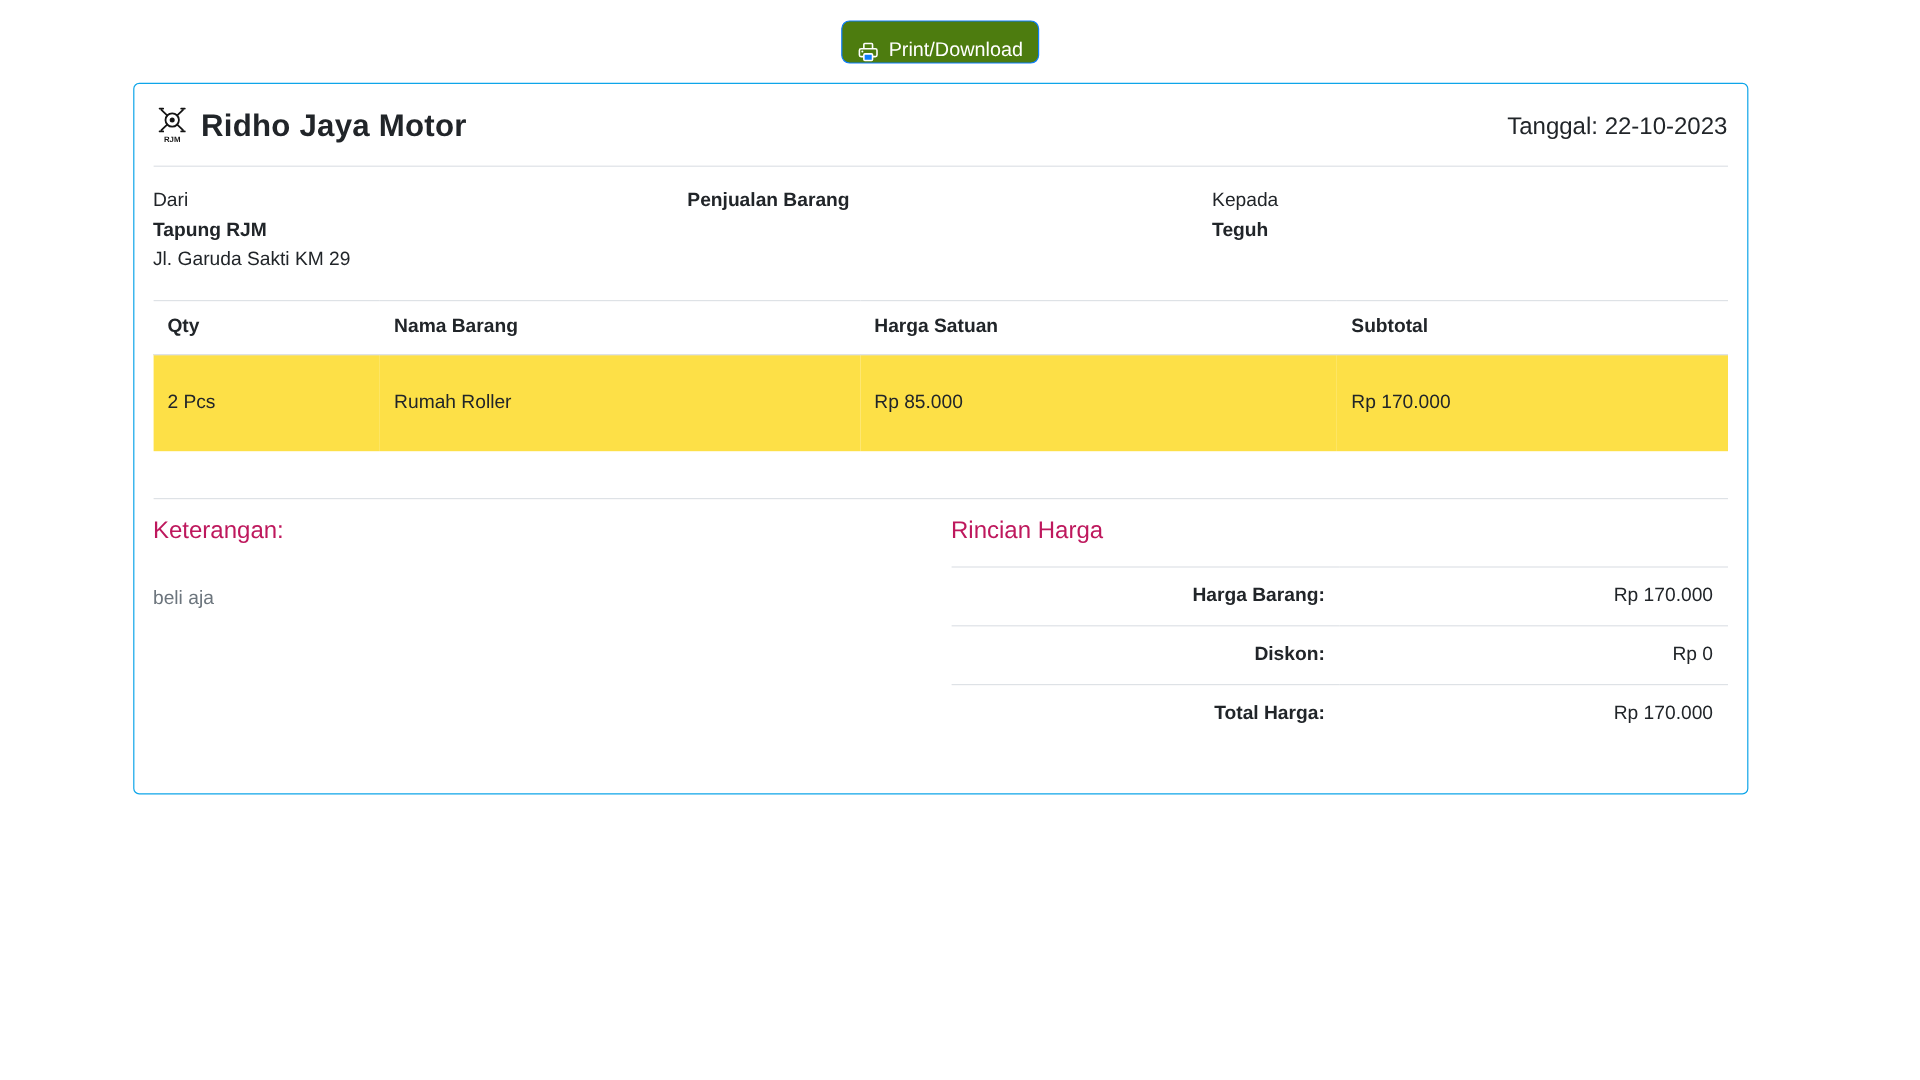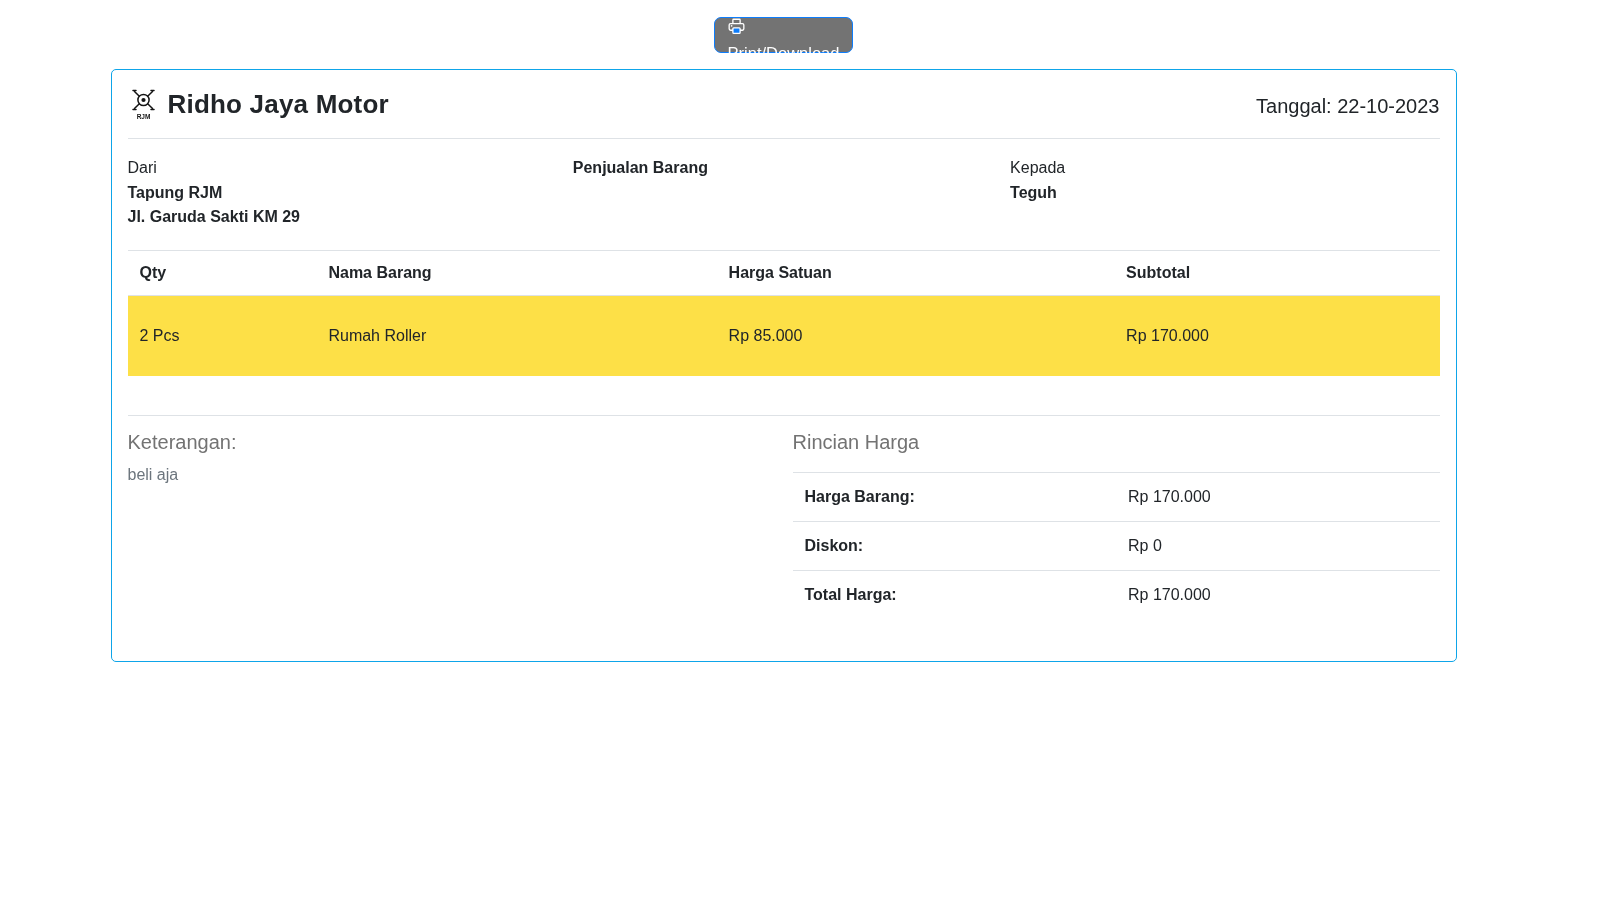--- a/index.html
+++ b/index.html
@@ -5,24 +5,24 @@
   * { box-sizing: border-box; margin: 0; padding: 0; }
   html, body { width: 1600px; height: 900px; }
   body {
     background: #ffffff;
     color: #212529;
     font-family: "Liberation Sans", "DejaVu Sans", sans-serif;
     padding-right: 33px; 
   }
   .toolbar { display: flex; justify-content: center; padding-top: 17px; }
   .print-btn {
-    display: inline-flex; align-items: flex-start; gap: 9px;
-    background: #737373; border: 1px solid #0d7dfc; color: #ffffff;
+    display: inline-flex; align-items: flex-end; gap: 9px;
+    background: #4d7c0f; border: 1px solid #0d7dfc; color: #ffffff;
     border-radius: 7px; padding: 0 13px; height: 36px;
-    font-size: 16.5px; font-family: inherit; cursor: pointer; flex-direction: column;
+    font-size: 16.5px; font-family: inherit; cursor: pointer;
   }
   .print-btn svg { display: block; }
 
   .invoice-card {
     width: 1346px; margin: 16px auto 0;
     background: #ffffff;
     border: 1px solid #0ea5e9; border-radius: 5px;
     padding: 19px 16px 42px;
   }
 
@@ -32,40 +32,40 @@
   .company-name { font-size: 26px; font-weight: 600; letter-spacing: .2px; }
   .date-text { font-size: 20px; padding-top: 6px; }
 
   hr.divider { border: 0; border-top: 1px solid #dee2e6; margin: 18px 0 0; }
   hr.post-table { margin-top: 39px; }
 
   .parties { display: flex; margin-top: 17px; }
   .party { width: 33.33%; font-size: 16px; line-height: 24.5px; }
   .party-to, .party-type { padding-left: 8px; }
   .bold { font-weight: 700; }
-  .party-from .address { max-width: 360px; font-weight: bold; }
+  .party-from .address { max-width: 360px; }
 
   table.items-table { width: 100%; border-collapse: collapse; margin-top: 20px; }
   .items-table th {
     text-align: left; font-size: 16px; font-weight: 700;
     padding: 13px 12px;
     border-top: 1px solid #dee2e6; border-bottom: 1px solid #dee2e6;
   }
   .items-table td { font-size: 16px; padding: 31px 12px; background: #fde047; }
 
   .bottom-section { display: flex; }
   .notes { width: 50%; }
   .summary { width: 50%; padding-left: 9px; }
-  .section-title { font-size: 20px; font-weight: 400; color: #737373; margin-top: 15px; }
-  .note-text { margin-top: 12px; font-size: 16px; color: #6c757d; }
+  .section-title { font-size: 20px; font-weight: 400; color: #be185d; margin-top: 15px; }
+  .note-text { margin-top: 36px; font-size: 16px; color: #6c757d; }
 
   table.summary-table { width: 100%; border-collapse: collapse; margin-top: 18px; }
   .summary-table td {
     border-top: 1px solid #dee2e6;
-    padding: 15px 12px; font-size: 16px; width: 50%;
+    padding: 15px 12px; font-size: 16px; width: 50%; text-align: right;
   }
   .summary-table td.label { font-weight: 700; }
 </style>
 </head>
 <body>
 
 <div class="toolbar">
   <button class="print-btn">
     <span>
       <svg width="17" height="17" viewBox="0 0 16 16" aria-hidden="true">

